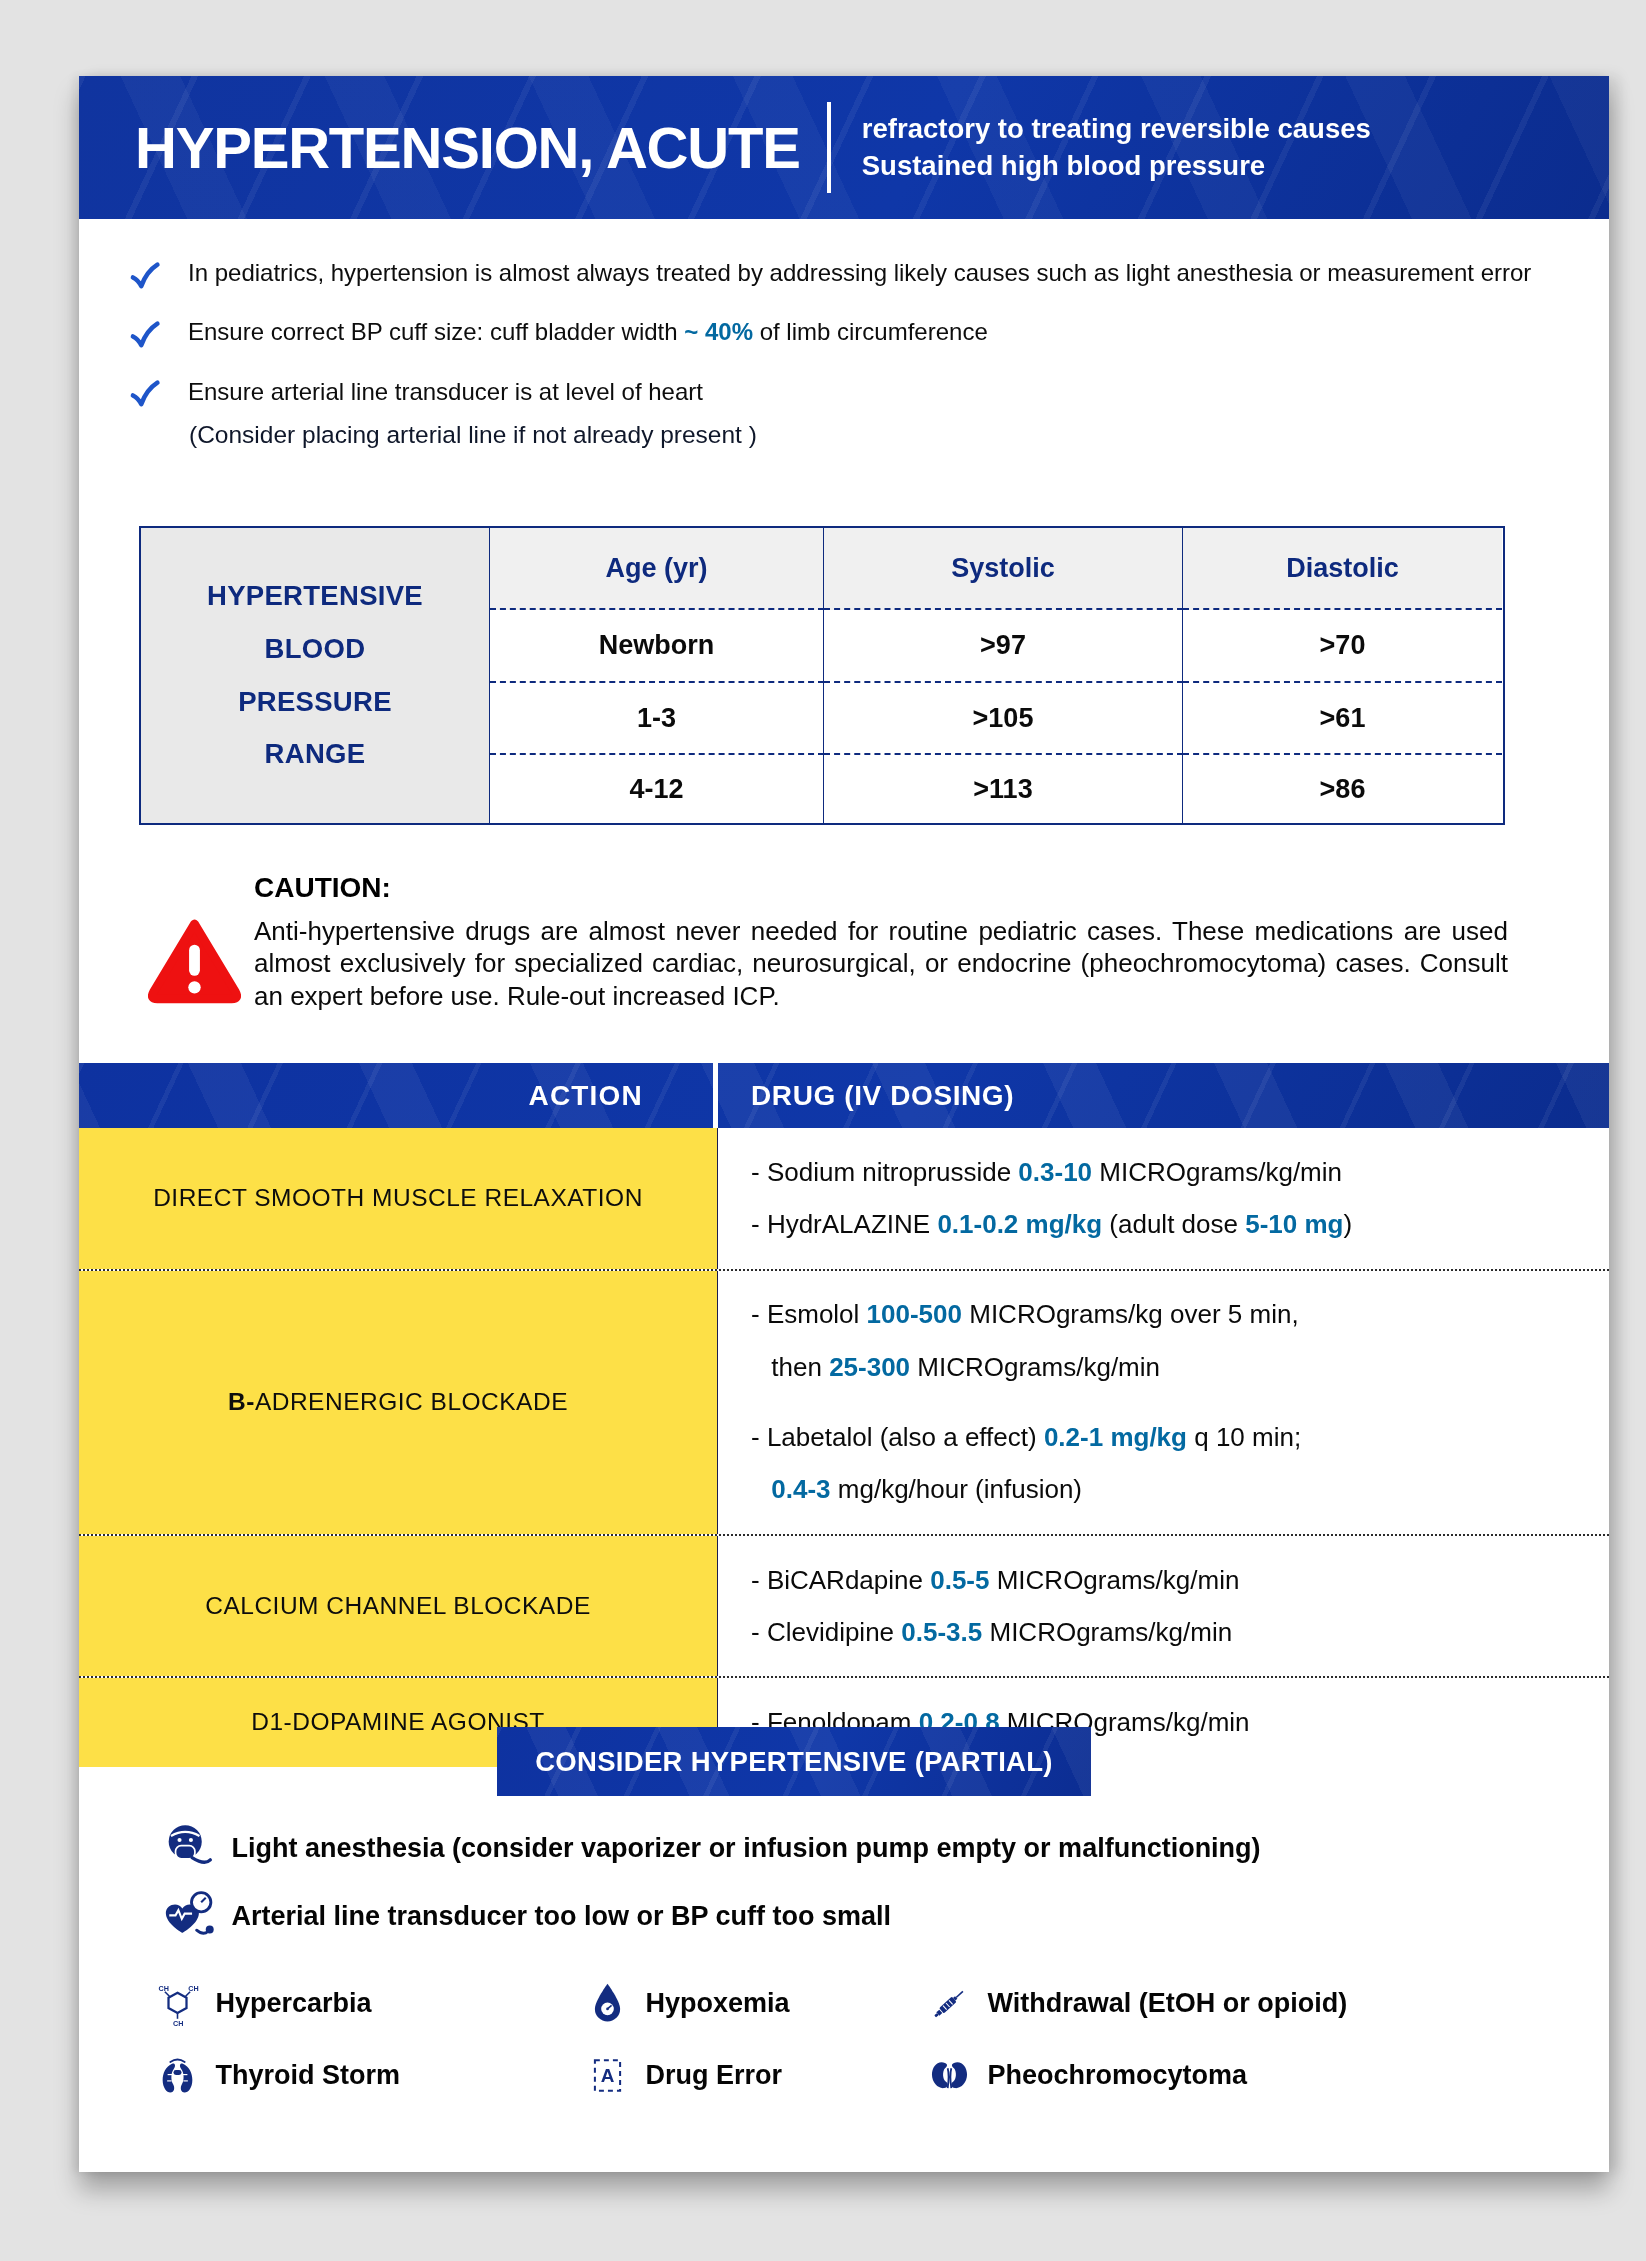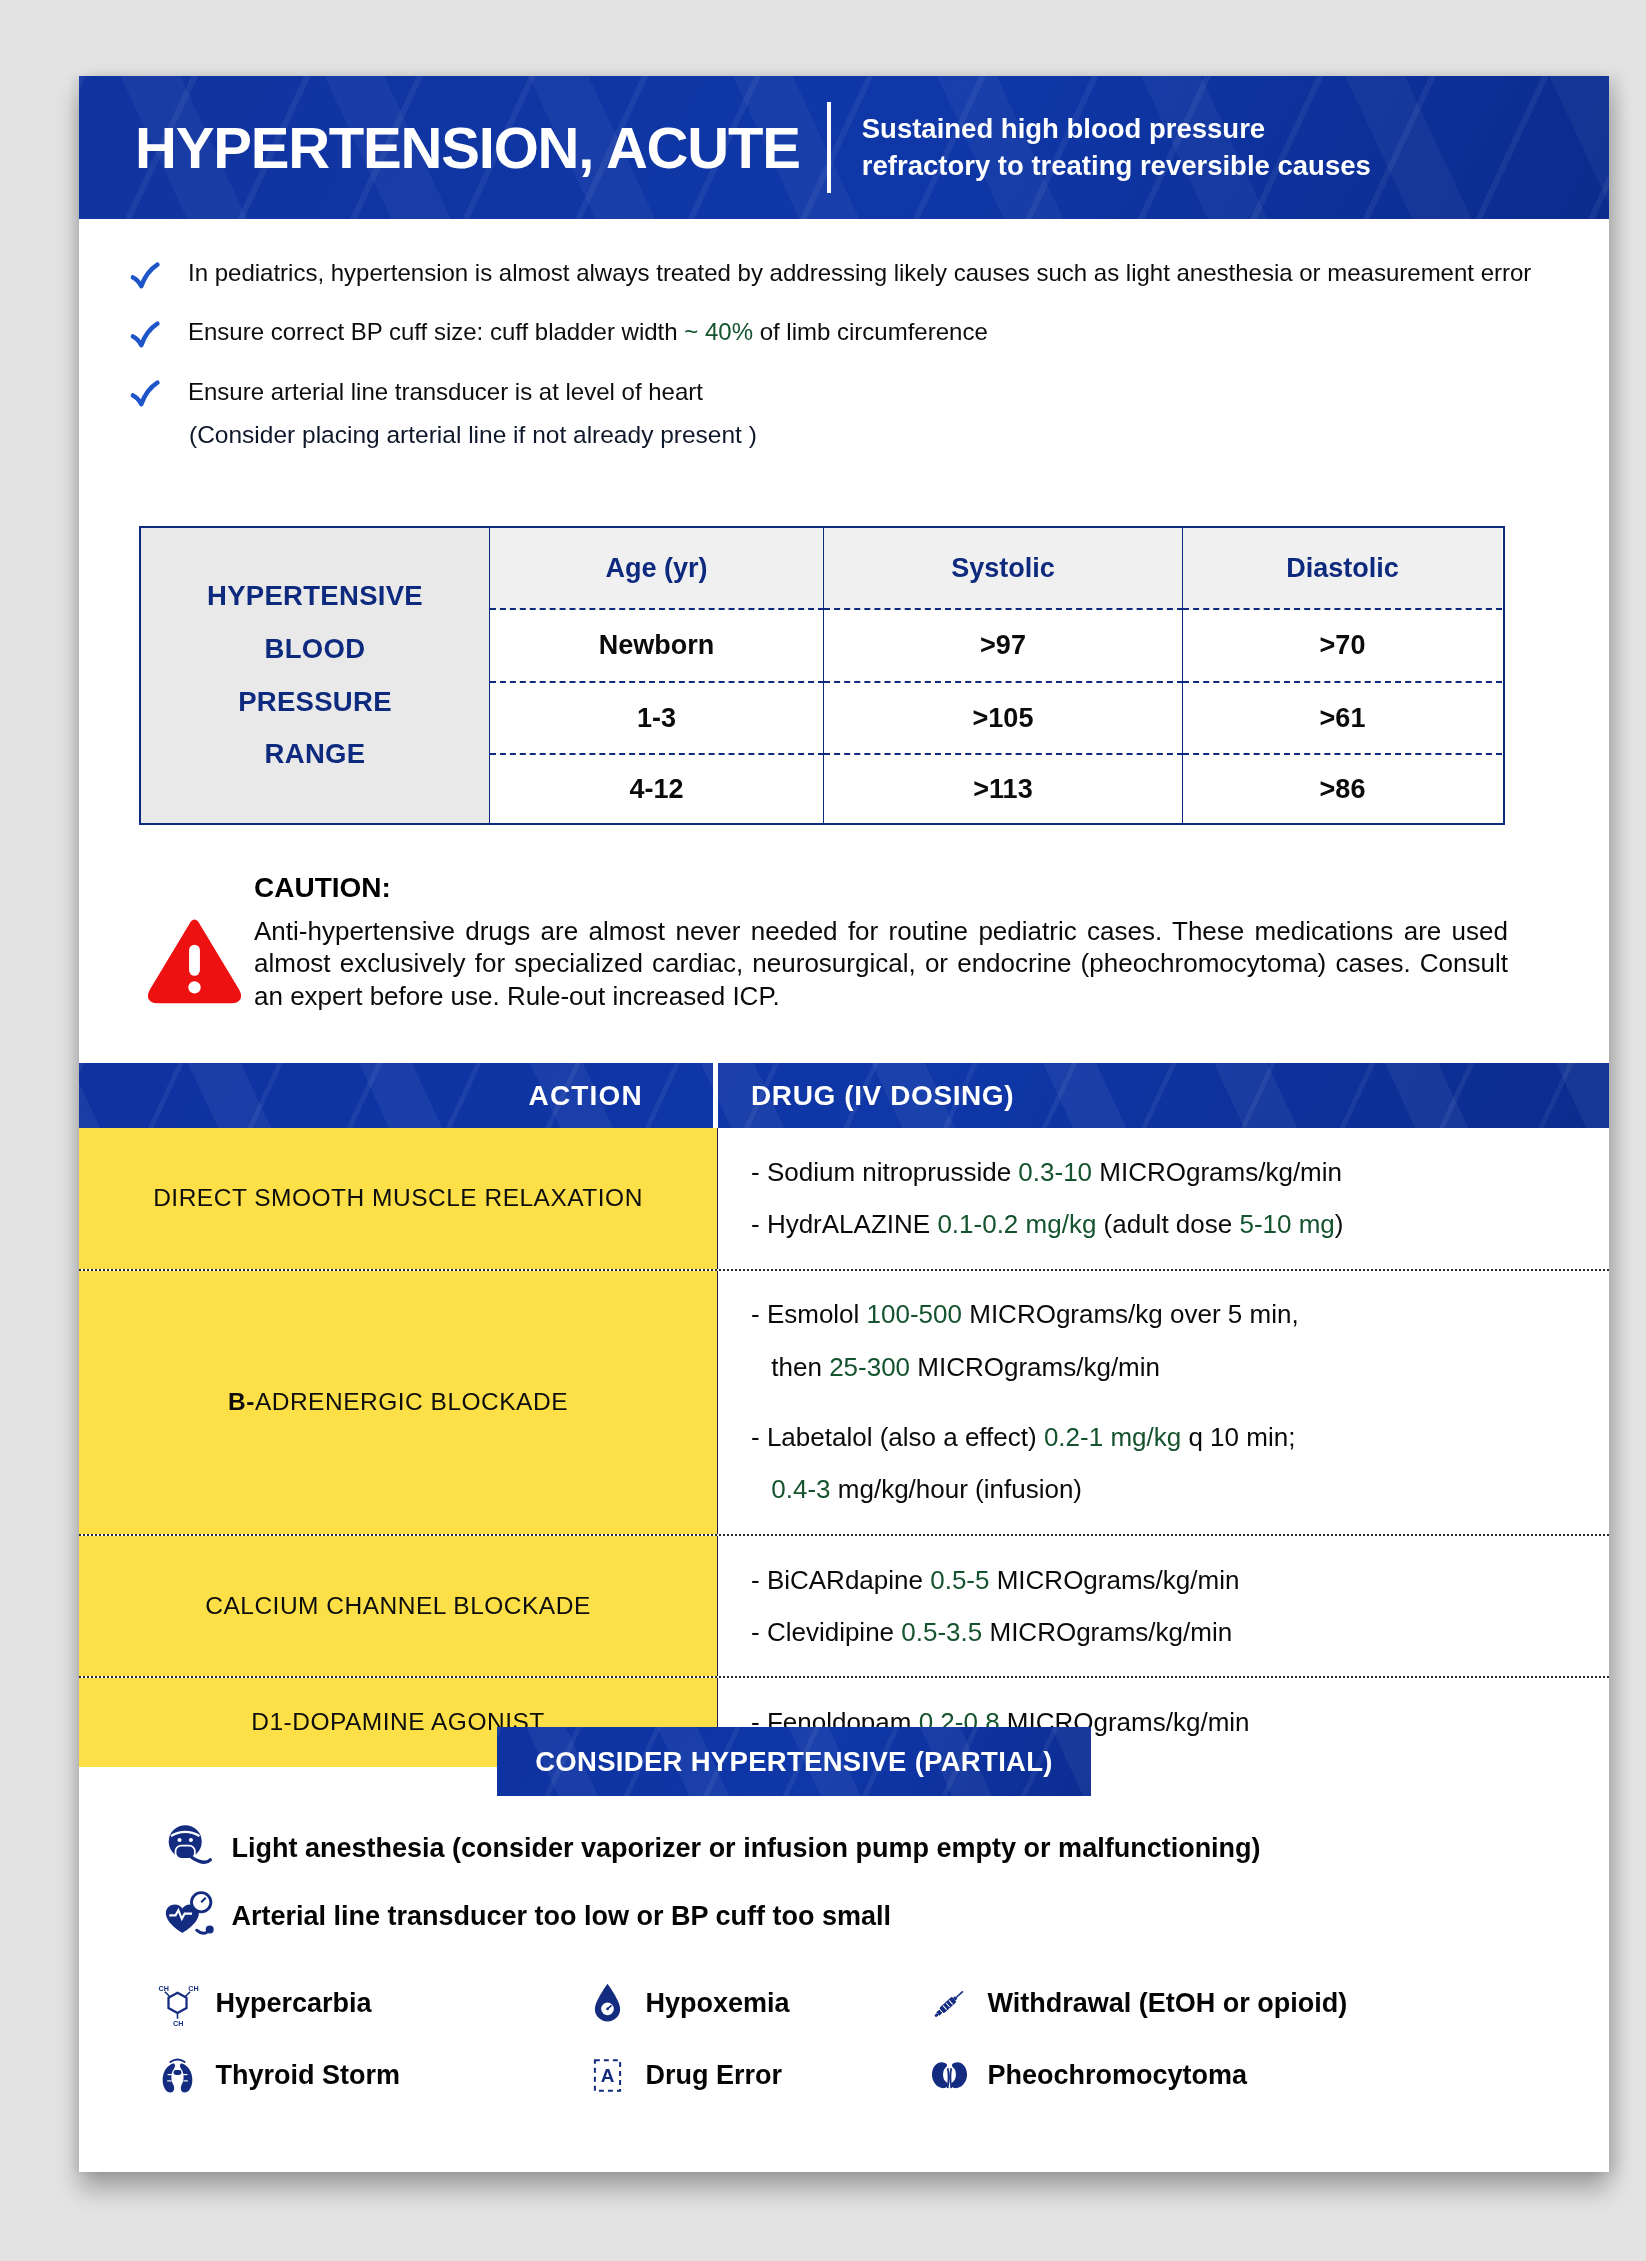--- a/index.html
+++ b/index.html
@@ -36,21 +36,21 @@
   .banner-divider { width:3.6px; height:91px; background:#fff; margin:0 31px 0 27.5px; }
   .banner-sub { color:#fff; font-weight:bold; font-size:27.5px; line-height:1.33; }
 
   
   .checklist { top:180px; padding:0 60px 0 50px; }
   .chk-item { display:flex; align-items:flex-start; }
   .chk-item + .chk-item { margin-top:21.5px; }
   .chk-icon { width:33px; height:33px; flex:none; margin:4.8px 26px 0 0; }
   .chk-text { font-size:24px; line-height:1.42; max-width:1362px; color:#0d0d0d; }
   .chk-note { margin:8.4px 0 0 60px; font-size:24.5px; color:#0f172a; }
-  .hl { color:#14532d; font-weight:normal; }
+  .hl { color:#0369a1; font-weight:bold; }
 
   
   .bp-table {
     top:450px; left:60px; right:auto;
     width:1366px;
     border:2.4px solid #0e2a7e;
     display:grid;
     grid-template-columns:349px 334px 359px 319px;
     grid-template-rows:82px 73px 72px 68px;
     background:#fff;
@@ -133,22 +133,22 @@
 </style>
 </head>
 <body>
 
 <div class="card">
 
   <div class="sec banner">
     <div class="banner-title">HYPERTENSION, ACUTE</div>
     <div class="banner-divider"></div>
     <div class="banner-sub">
+      <div>refractory to treating reversible causes</div>
       <div>Sustained high blood pressure</div>
-      <div>refractory to treating reversible causes</div>
     </div>
   </div>
 
   <div class="sec checklist">
     <div class="chk-item">
       <span class="chk-icon">
         <svg viewBox="0 0 100 100">
             <path d="M12 50 C24 56 32 66 37 76 C48 46 64 25 86 11" fill="none" stroke="#1e55c9" stroke-width="14" stroke-linecap="round" stroke-linejoin="round"></path>
           </svg>
       </span>

